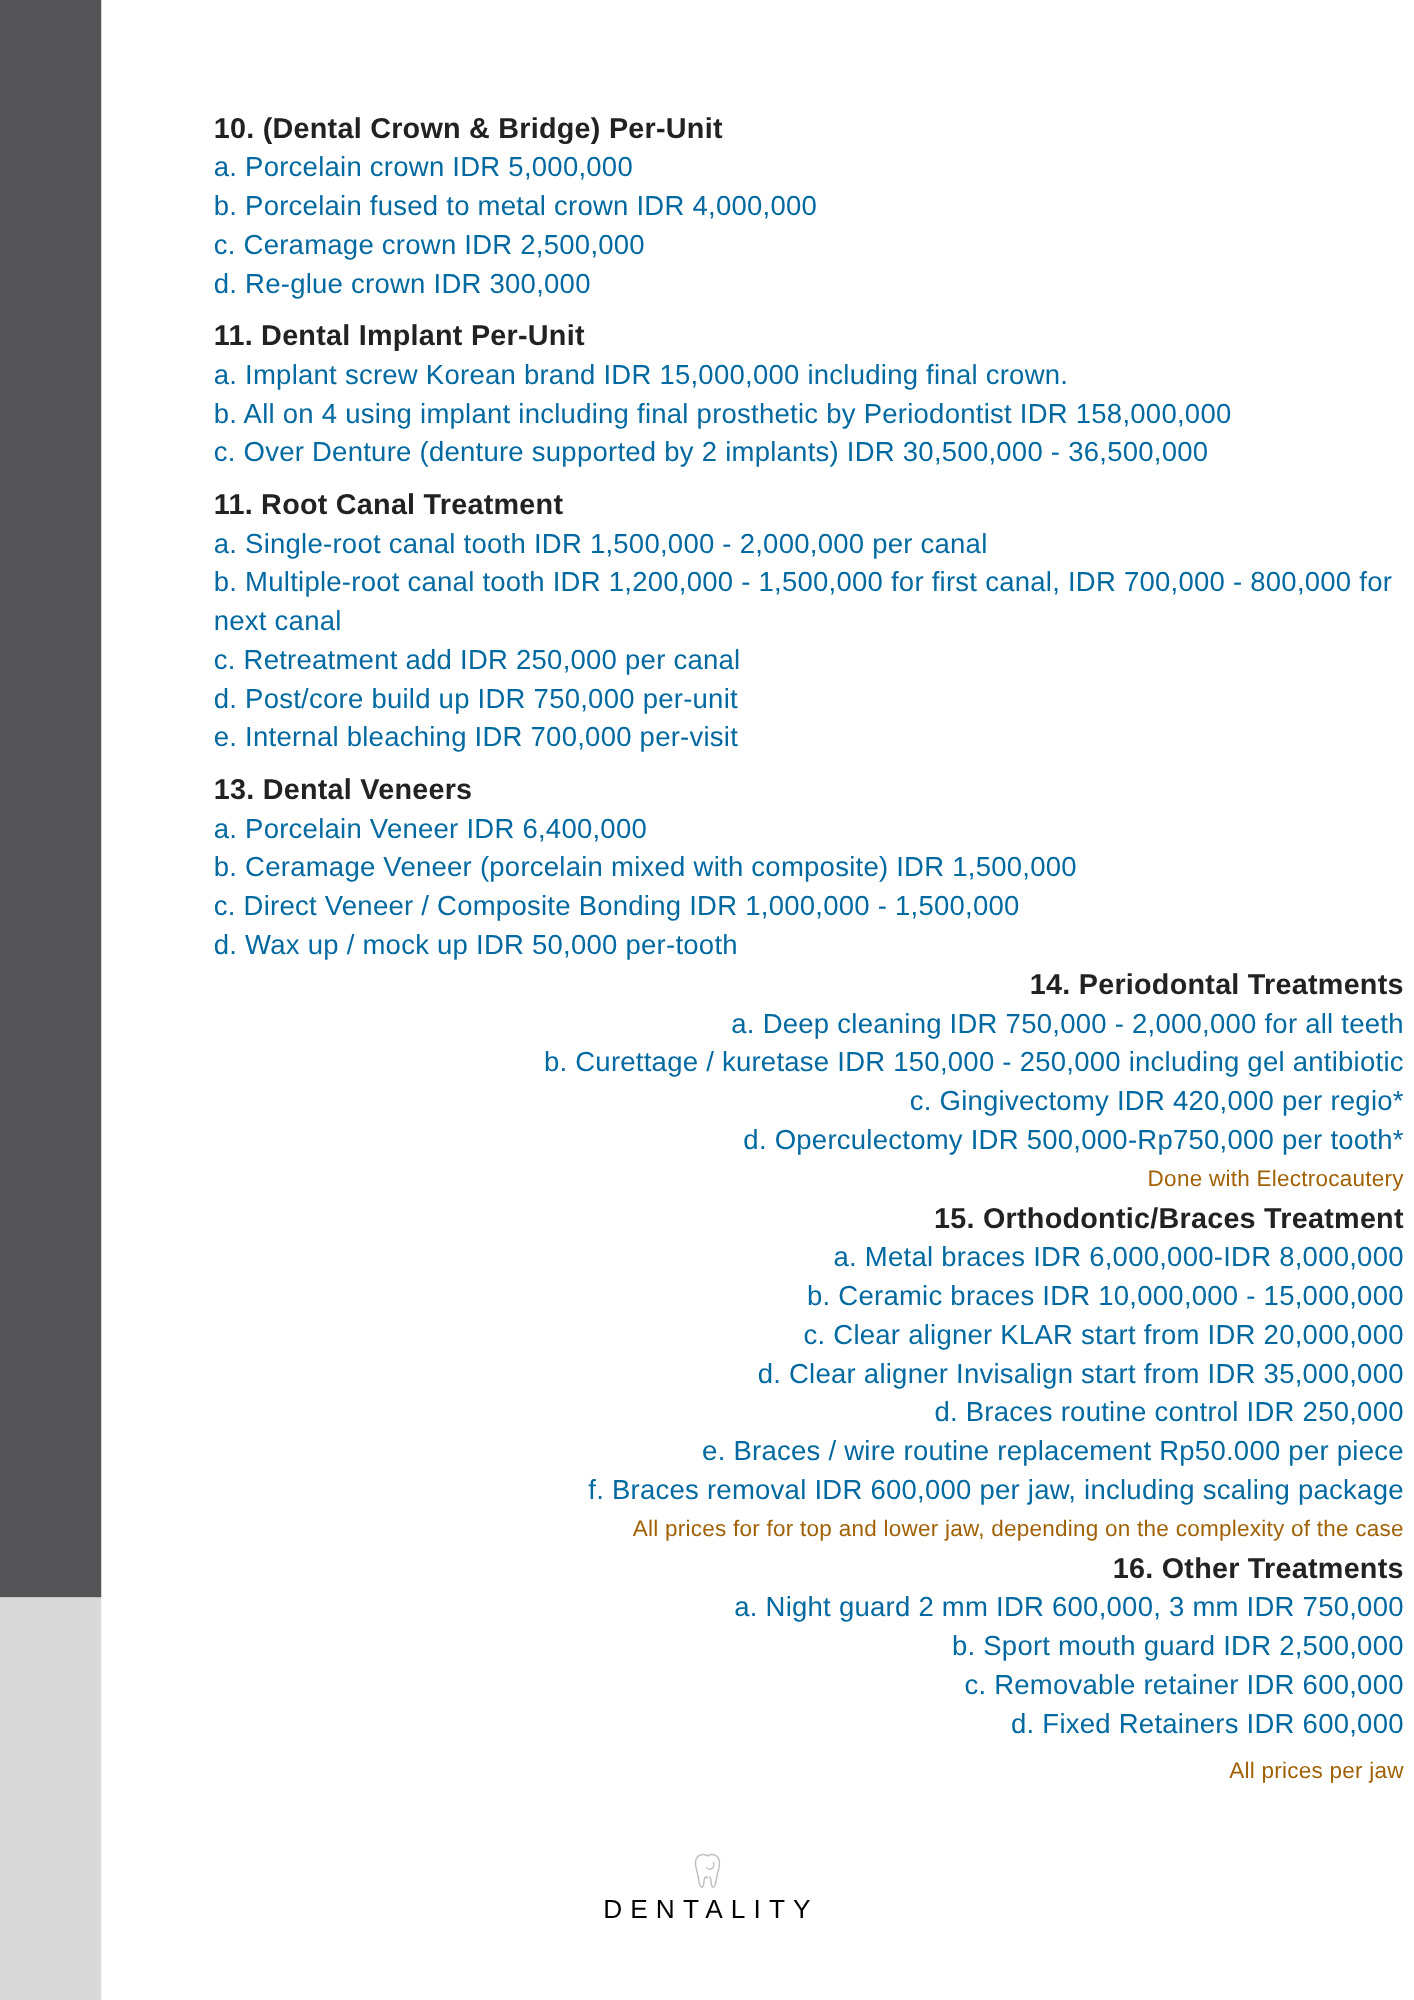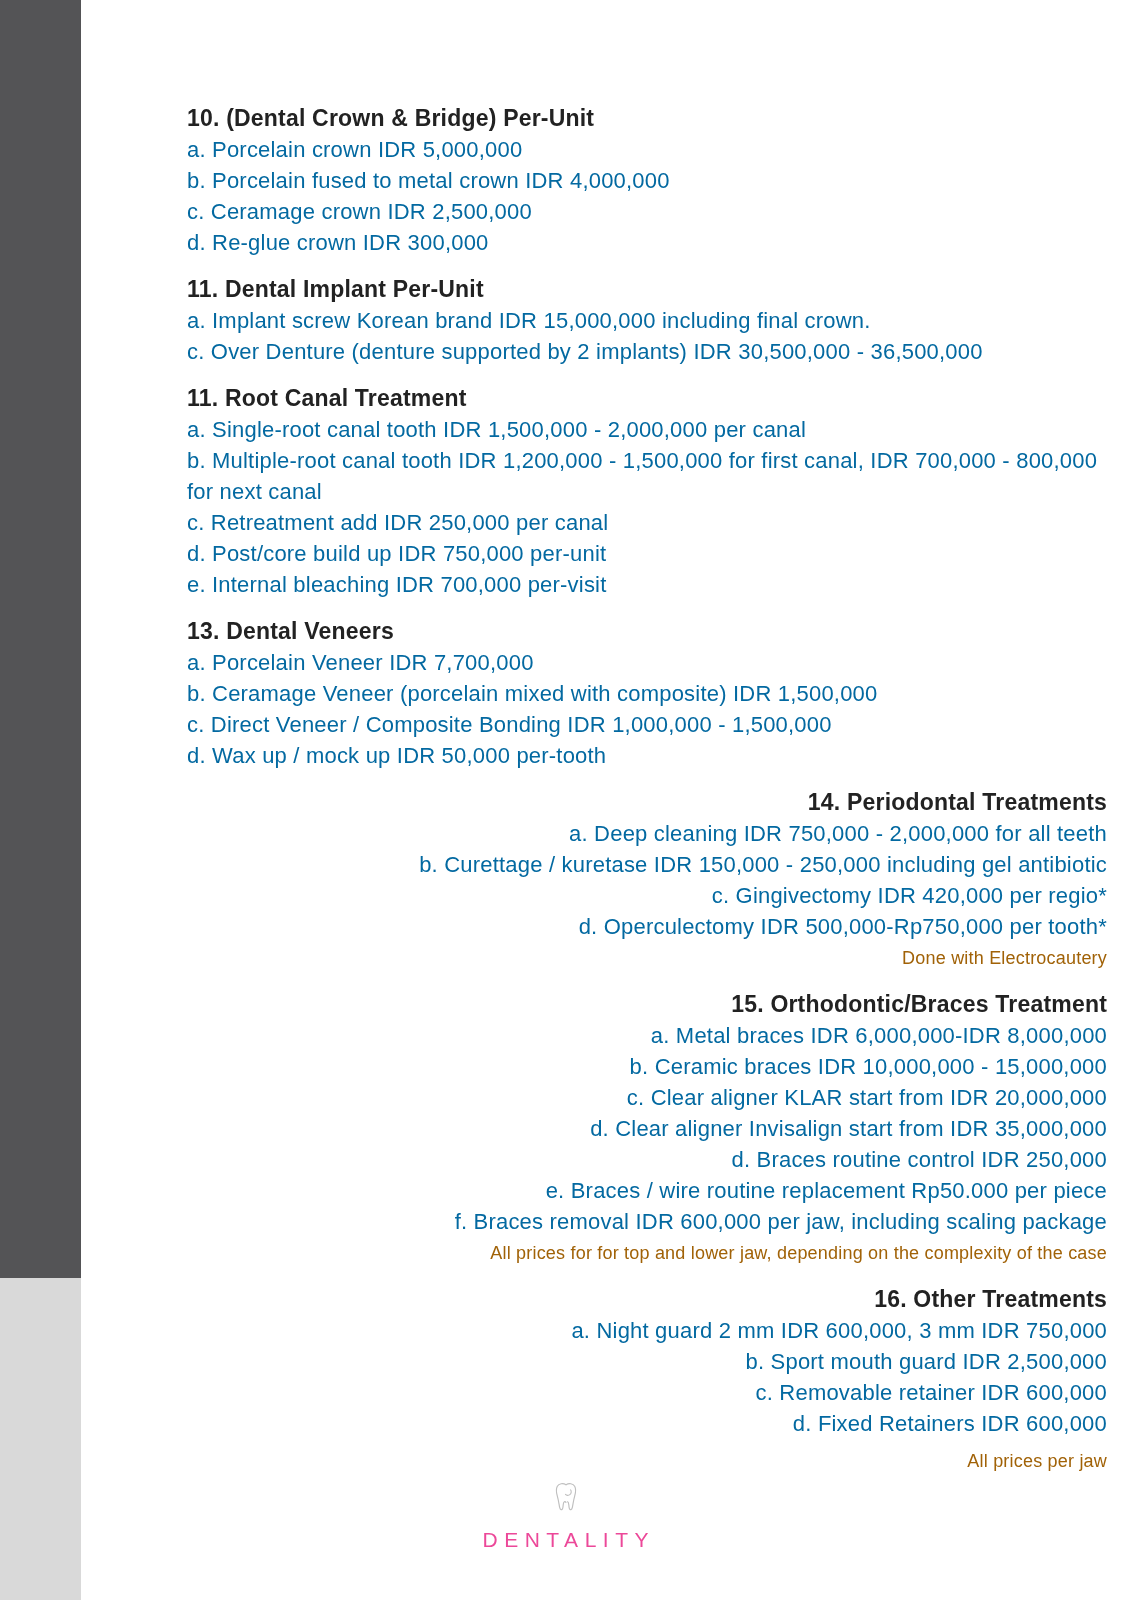--- a/index.html
+++ b/index.html
@@ -26,21 +26,21 @@
     left: 0; top: 1278px;
     width: 81px; height: 322px;
     background: #d9d9d9;
   }
   .content {
     position: absolute;
     left: 171px;
     top: 87px;
     width: 952px;
   }
-  .section { margin: 16px; }
+  .section { margin: 0; }
   .section + .section { margin-top: 11px; }
   .section.compact { margin-top: 1px; text-align: right; }
   .heading {
     margin: 0;
     font-size: 23px;
     line-height: 31px;
     font-weight: 700;
     color: #222222;
     letter-spacing: 0.2px;
   }
@@ -64,25 +64,25 @@
     position: absolute;
     left: 0;
     top: 1482px;
     width: 1131px;
     display: flex;
     flex-direction: column;
     align-items: center;
   }
   .tooth { width: 28px; height: 30px; }
   .logo-text {
-    margin-top: 16px;
+    margin-top: 4px;
     font-size: 21px;
     font-weight: 400;
     letter-spacing: 6.5px;
-    color: #ec4899;
+    color: #000000;
     text-indent: 6.5px; 
   }
 </style>
 </head>
 <body>
 
 <div class="sidebar-dark"></div>
 <div class="sidebar-light"></div>
 
 <main class="content">
@@ -92,37 +92,38 @@
         <p class="item">a. Porcelain crown IDR 5,000,000</p>
         <p class="item">b. Porcelain fused to metal crown IDR 4,000,000</p>
         <p class="item">c. Ceramage crown IDR 2,500,000</p>
         <p class="item">d. Re-glue crown IDR 300,000</p>
       </div>
   </section>
     <section class="section">
     <h2 class="heading">11. Dental Implant Per-Unit</h2>
     <div class="items">
         <p class="item">a. Implant screw Korean brand IDR 15,000,000 including final crown.</p>
+        <p class="item">b. All on 4 using implant including final prosthetic by Periodontist IDR 158,000,000</p>
         <p class="item">c. Over Denture (denture supported by 2 implants) IDR 30,500,000 - 36,500,000</p>
       </div>
   </section>
     <section class="section">
     <h2 class="heading">11. Root Canal Treatment</h2>
     <div class="items">
         <p class="item">a. Single-root canal tooth IDR 1,500,000 - 2,000,000 per canal</p>
         <p class="item">b. Multiple-root canal tooth IDR 1,200,000 - 1,500,000 for first canal, IDR 700,000 - 800,000 for next canal</p>
         <p class="item">c. Retreatment add IDR 250,000 per canal</p>
         <p class="item">d. Post/core build up IDR 750,000 per-unit</p>
         <p class="item">e. Internal bleaching IDR 700,000 per-visit</p>
       </div>
   </section>
     <section class="section">
     <h2 class="heading">13. Dental Veneers</h2>
     <div class="items">
-        <p class="item">a. Porcelain Veneer IDR 7,700,000</p>
+        <p class="item">a. Porcelain Veneer IDR 6,400,000</p>
         <p class="item">b. Ceramage Veneer (porcelain mixed with composite) IDR 1,500,000</p>
         <p class="item">c. Direct Veneer / Composite Bonding IDR 1,000,000 - 1,500,000</p>
         <p class="item">d. Wax up / mock up IDR 50,000 per-tooth</p>
       </div>
   </section>
     <section class="section compact">
     <h2 class="heading">14. Periodontal Treatments</h2>
     <div class="items">
         <p class="item">a. Deep cleaning IDR 750,000 - 2,000,000 for all teeth</p>
         <p class="item">b. Curettage / kuretase IDR 150,000 - 250,000 including gel antibiotic</p>

